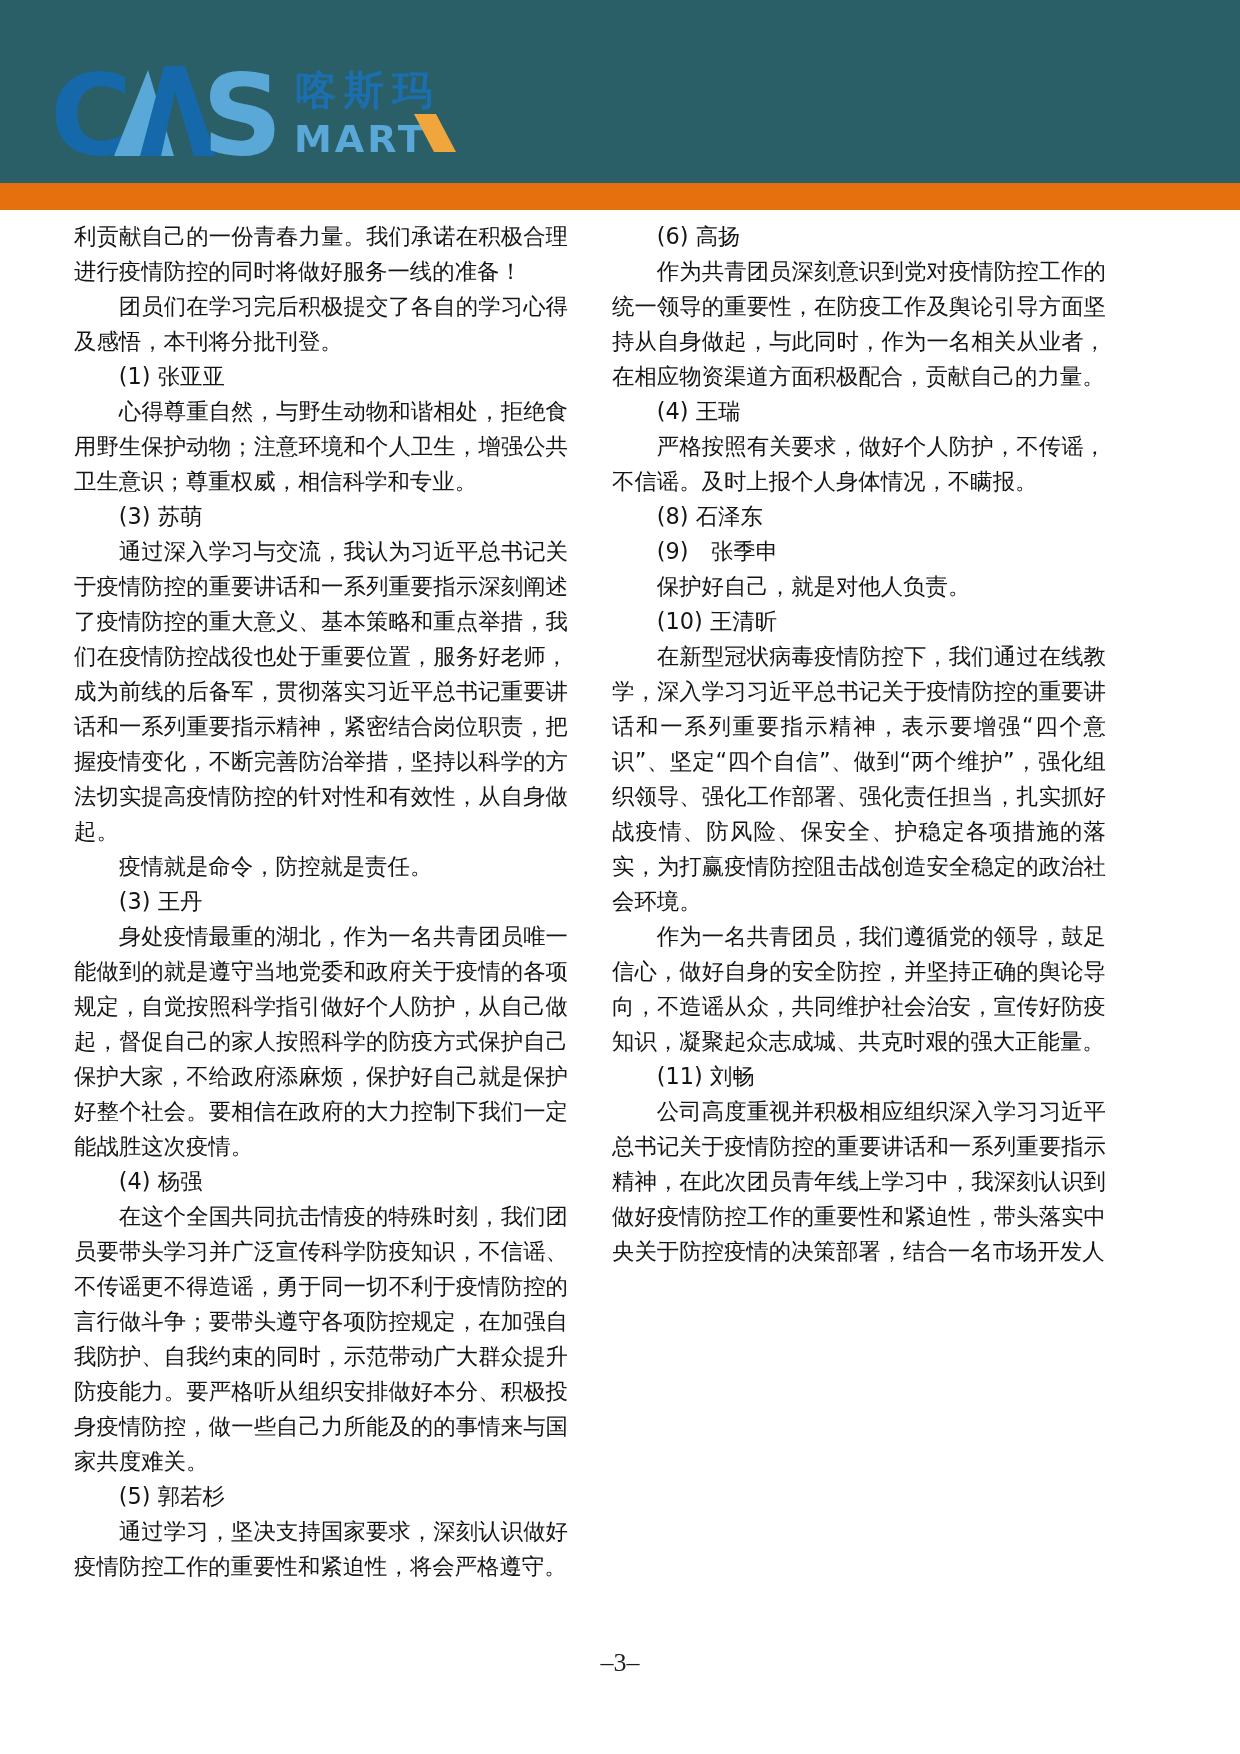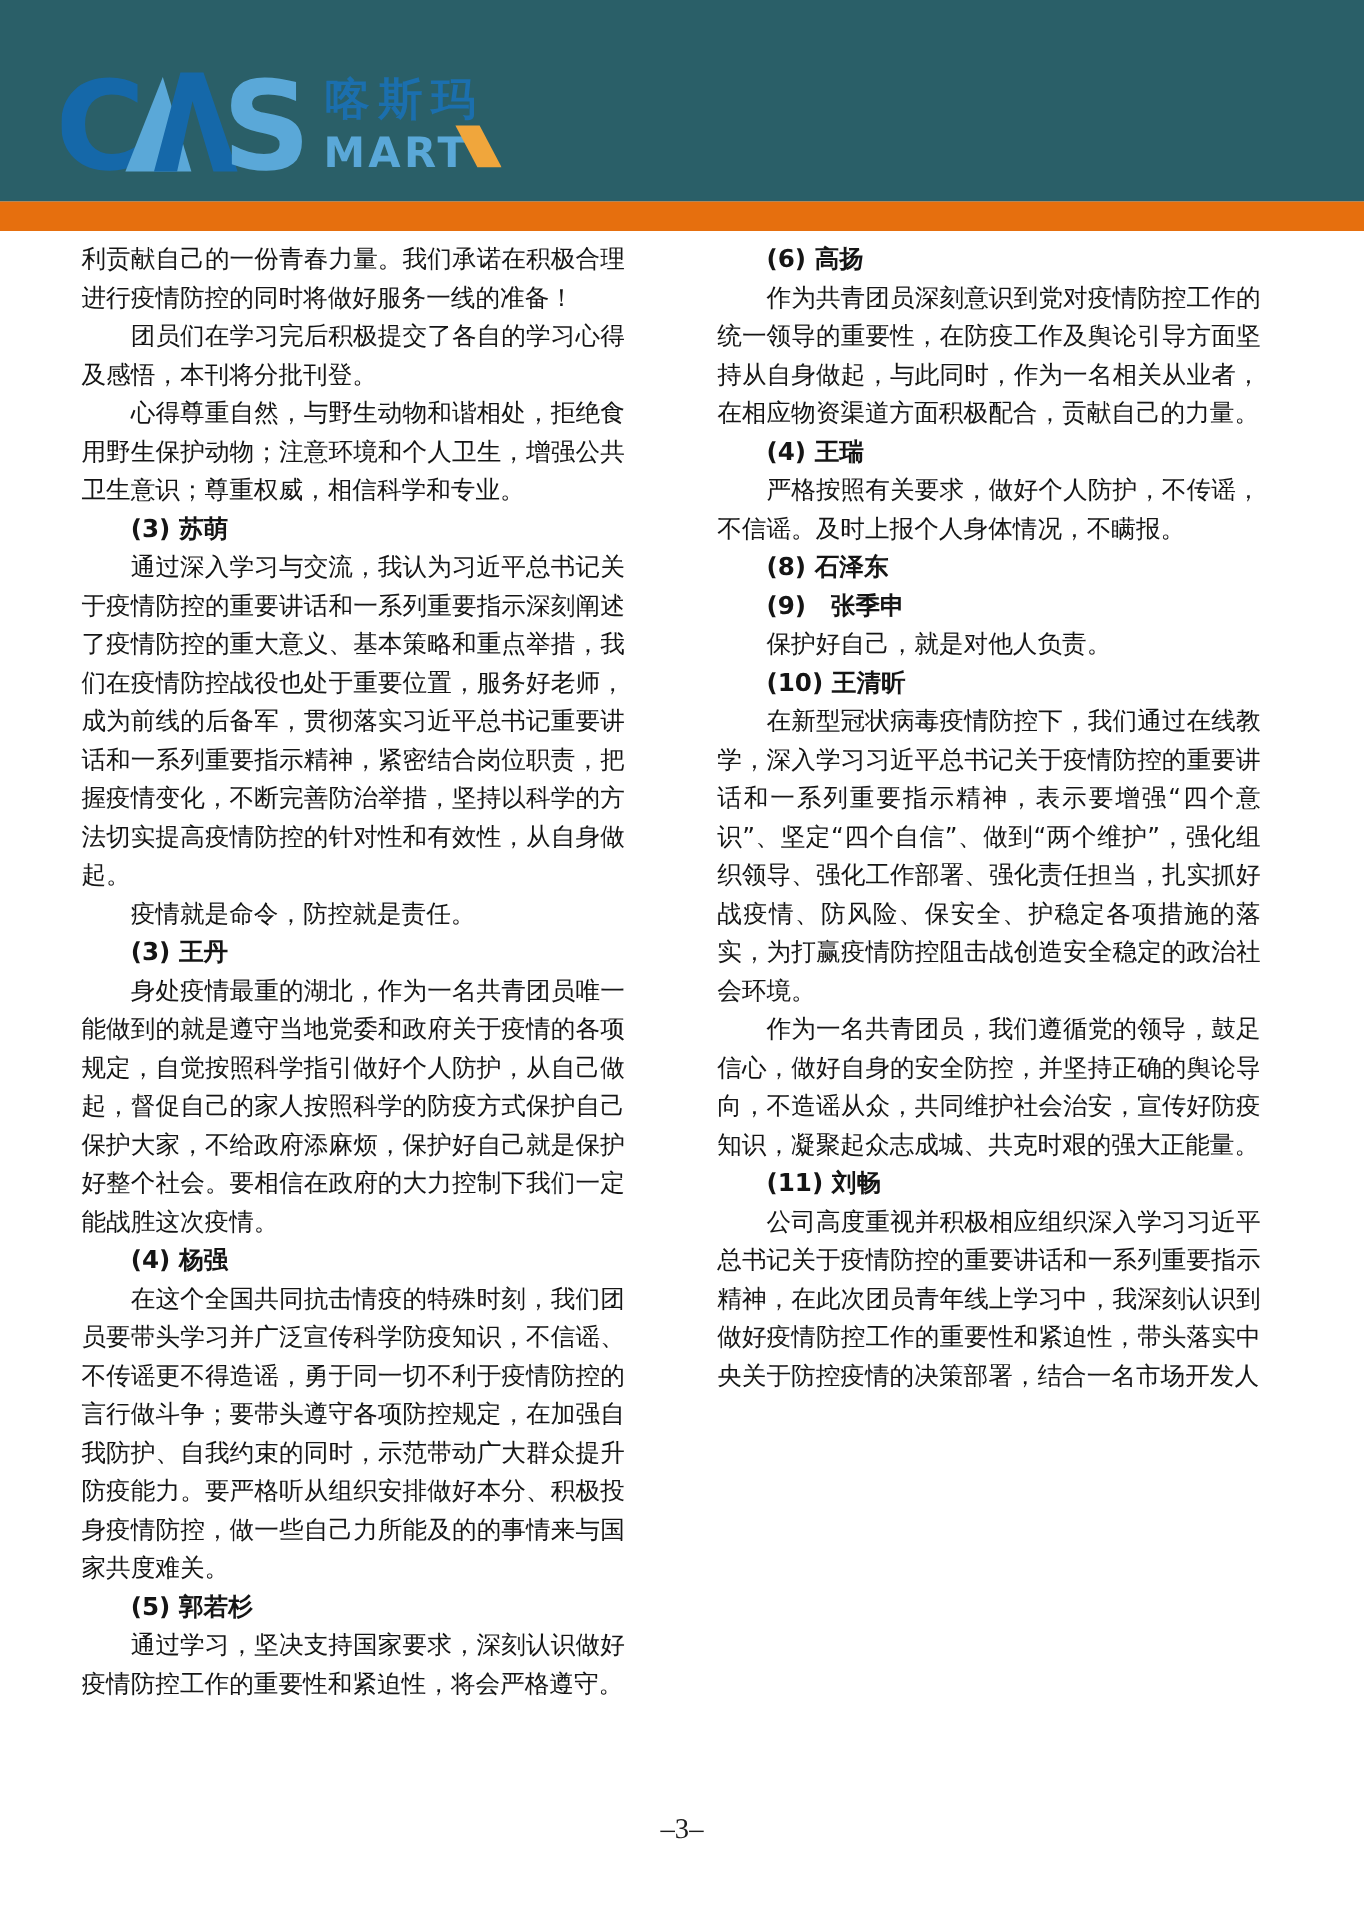--- a/index.html
+++ b/index.html
@@ -8,26 +8,26 @@
     background:#ffffff;overflow:hidden;
     font-family:"DejaVu Sans",sans-serif;
   }
   .banner{position:relative;width:100%;height:183px;background:#2a5f68;}
   .logo{position:absolute;left:56px;top:58px;}
   .logo text{font-family:"DejaVu Sans",sans-serif;}
   .logo .letter{font-size:112px;font-weight:bold;}
   .logo .cn{font-size:40px;letter-spacing:8px;font-weight:bold;}
   .logo .mart{font-size:38px;font-weight:bold;letter-spacing:3px;}
   .stripe{width:100%;height:27px;background:#e66f0e;}
-  .content{display:flex;gap:84px;padding:9px 0 0 74px;}
+  .content{display:flex;gap:44px;padding:9px 0 0 74px;}
   .col{width:494px;font-size:22.4px;line-height:35px;color:#151515;
        text-align:justify;}
   .col p{margin:0;text-indent:2em;}
   .col p.noindent{text-indent:0;}
-  .col p.h{font-weight:bold;}
+  .col p.h{font-weight:normal;}
   .footer{position:absolute;left:0;right:0;top:1648px;text-align:center;
           font-family:"Liberation Serif",serif;font-size:26px;color:#1c1c1c;}
 </style>
 </head>
 <body>
 
 <div class="page">
 
   <header class="banner">
     <svg class="logo" width="400" height="100" viewBox="0 0 400 100" aria-hidden="true">
@@ -41,20 +41,21 @@
     </svg>
   </header>
 
   <div class="stripe"></div>
 
   <main class="content">
 
     <section class="col">
       <p class="noindent">利贡献自己的一份青春力量。我们承诺在积极合理进行疫情防控的同时将做好服务一线的准备！</p>
       <p>团员们在学习完后积极提交了各自的学习心得及感悟，本刊将分批刊登。</p>
+      <p class="h">(1) 张亚亚</p>
       <p>心得尊重自然，与野生动物和谐相处，拒绝食用野生保护动物；注意环境和个人卫生，增强公共卫生意识；尊重权威，相信科学和专业。</p>
       <p class="h">(3) 苏萌</p>
       <p>通过深入学习与交流，我认为习近平总书记关于疫情防控的重要讲话和一系列重要指示深刻阐述了疫情防控的重大意义、基本策略和重点举措，我们在疫情防控战役也处于重要位置，服务好老师，成为前线的后备军，贯彻落实习近平总书记重要讲话和一系列重要指示精神，紧密结合岗位职责，把握疫情变化，不断完善防治举措，坚持以科学的方法切实提高疫情防控的针对性和有效性，从自身做起。</p>
       <p>疫情就是命令，防控就是责任。</p>
       <p class="h">(3) 王丹</p>
       <p>身处疫情最重的湖北，作为一名共青团员唯一能做到的就是遵守当地党委和政府关于疫情的各项规定，自觉按照科学指引做好个人防护，从自己做起，督促自己的家人按照科学的防疫方式保护自己保护大家，不给政府添麻烦，保护好自己就是保护好整个社会。要相信在政府的大力控制下我们一定能战胜这次疫情。</p>
       <p class="h">(4) 杨强</p>
       <p>在这个全国共同抗击情疫的特殊时刻，我们团员要带头学习并广泛宣传科学防疫知识，不信谣、不传谣更不得造谣，勇于同一切不利于疫情防控的言行做斗争；要带头遵守各项防控规定，在加强自我防护、自我约束的同时，示范带动广大群众提升防疫能力。要严格听从组织安排做好本分、积极投身疫情防控，做一些自己力所能及的的事情来与国家共度难关。</p>
       <p class="h">(5) 郭若杉</p>
       <p>通过学习，坚决支持国家要求，深刻认识做好疫情防控工作的重要性和紧迫性，将会严格遵守。</p>

